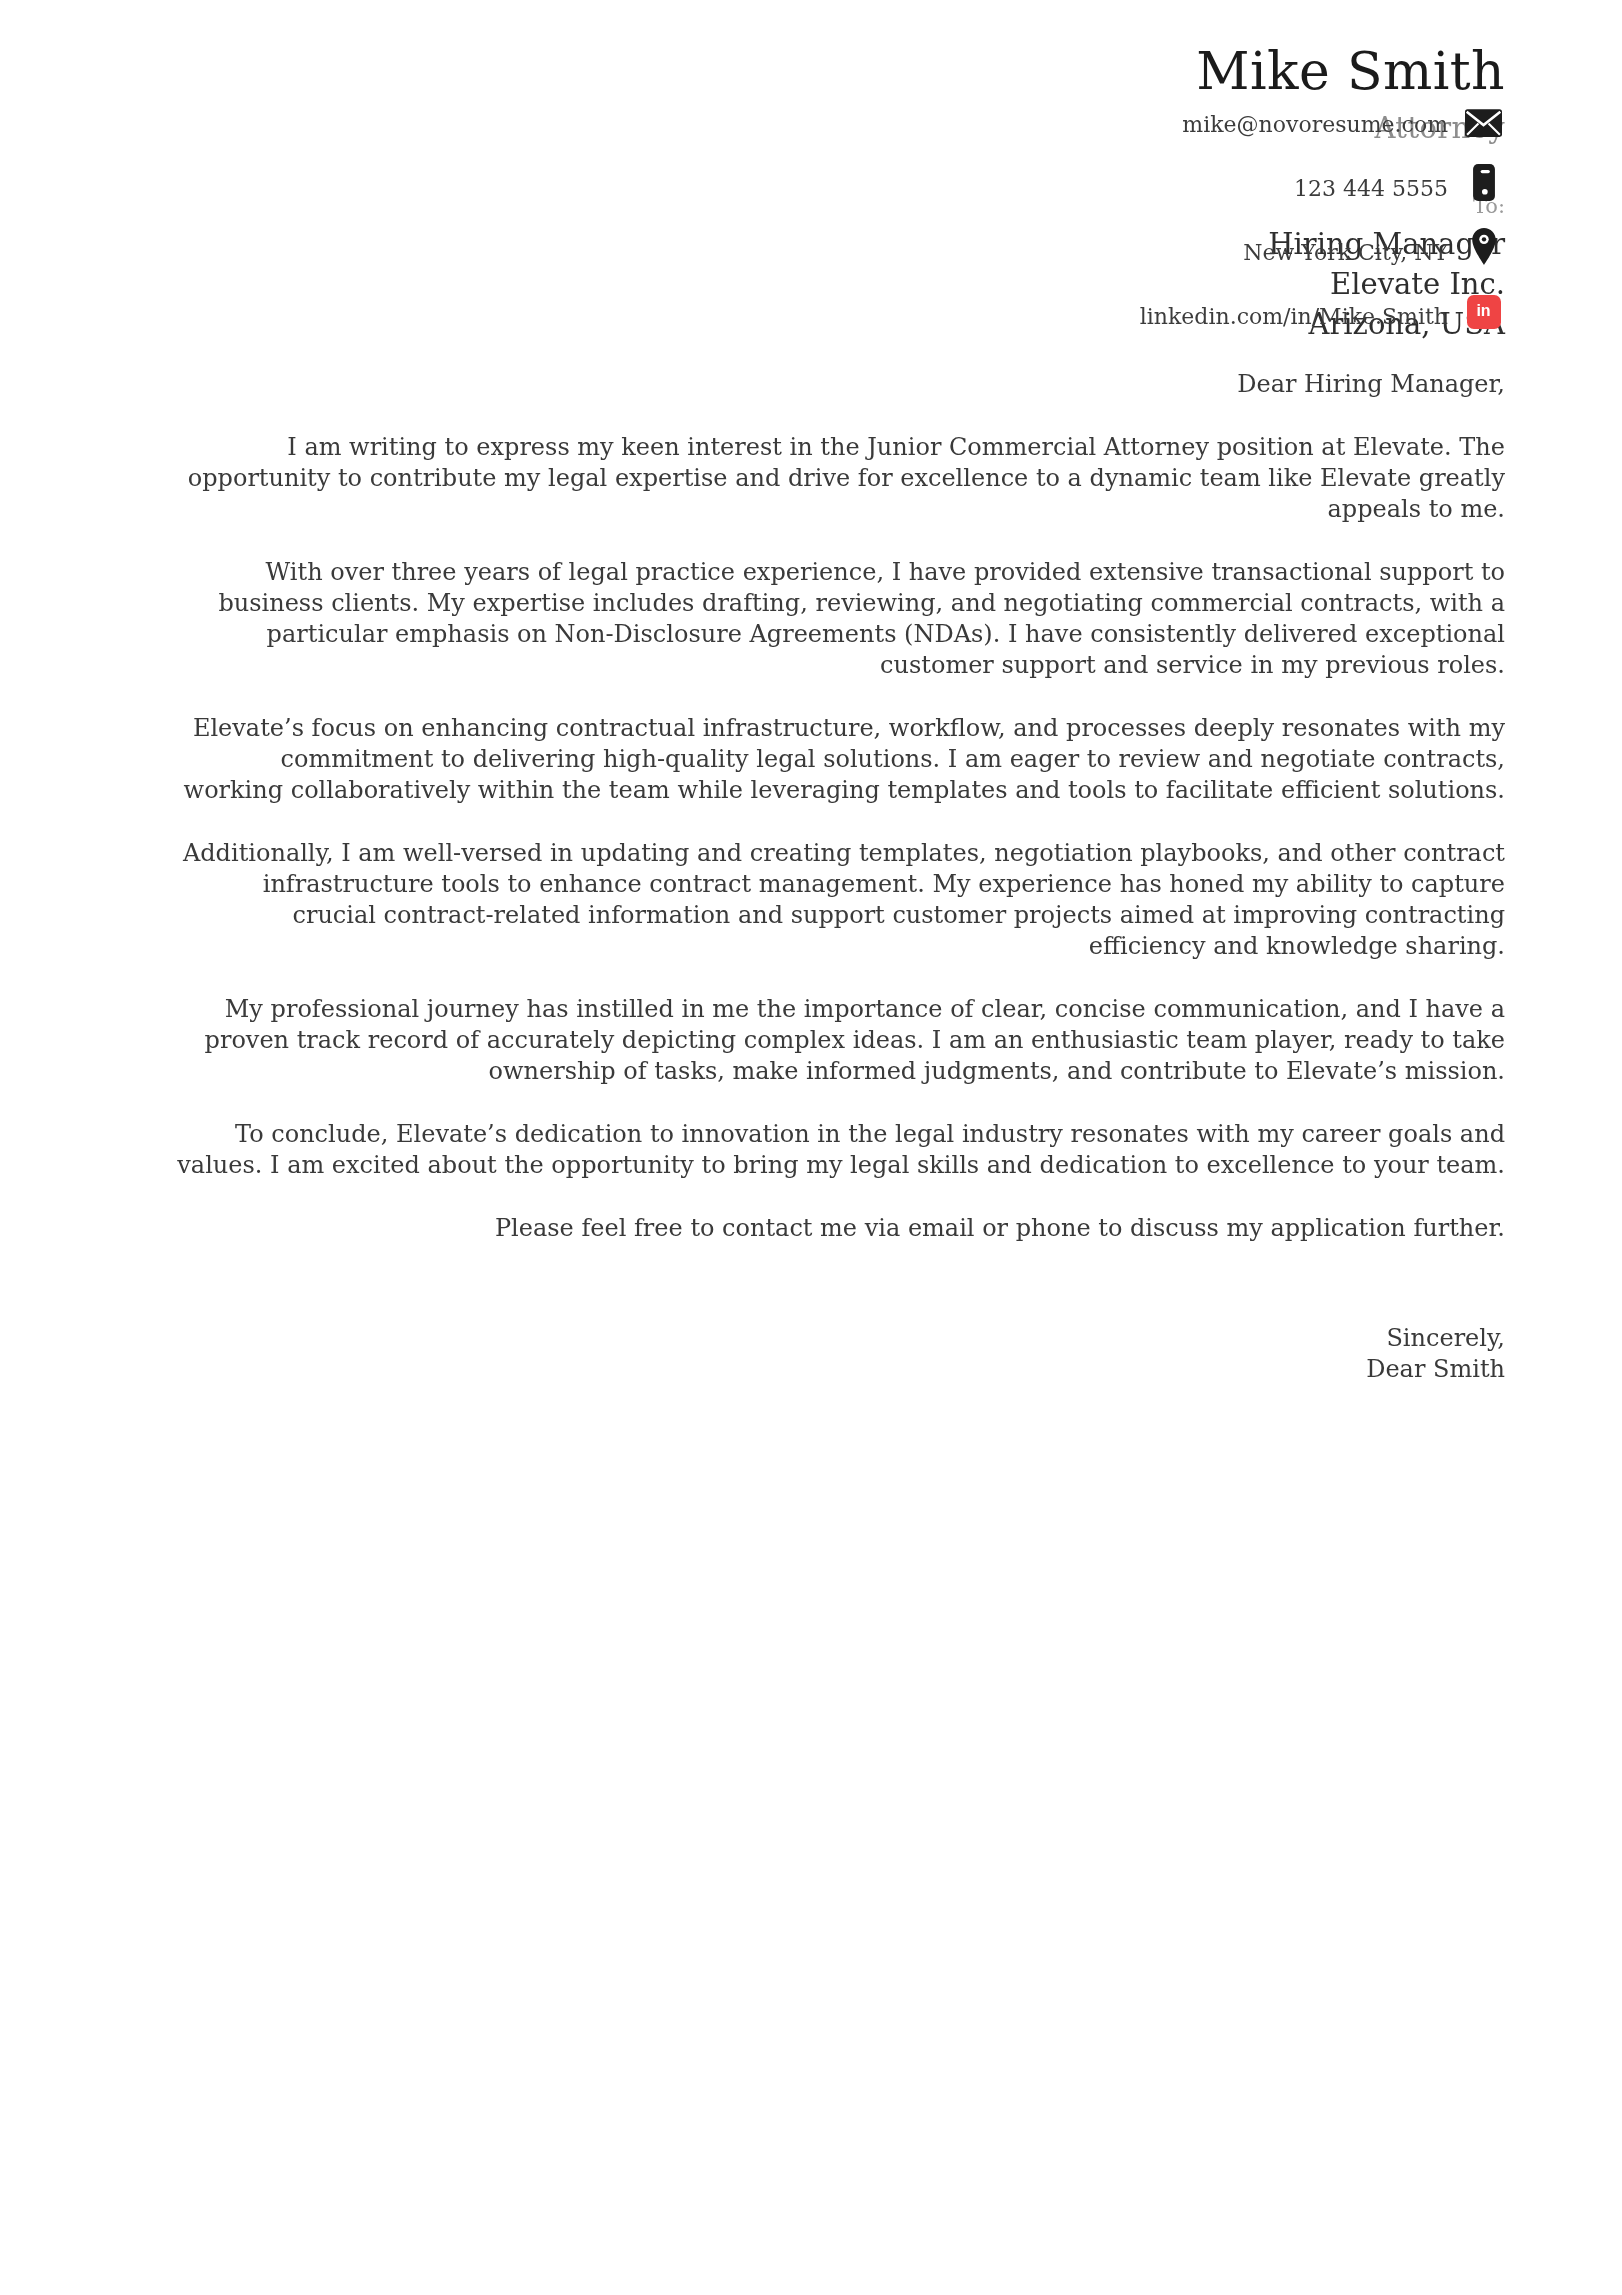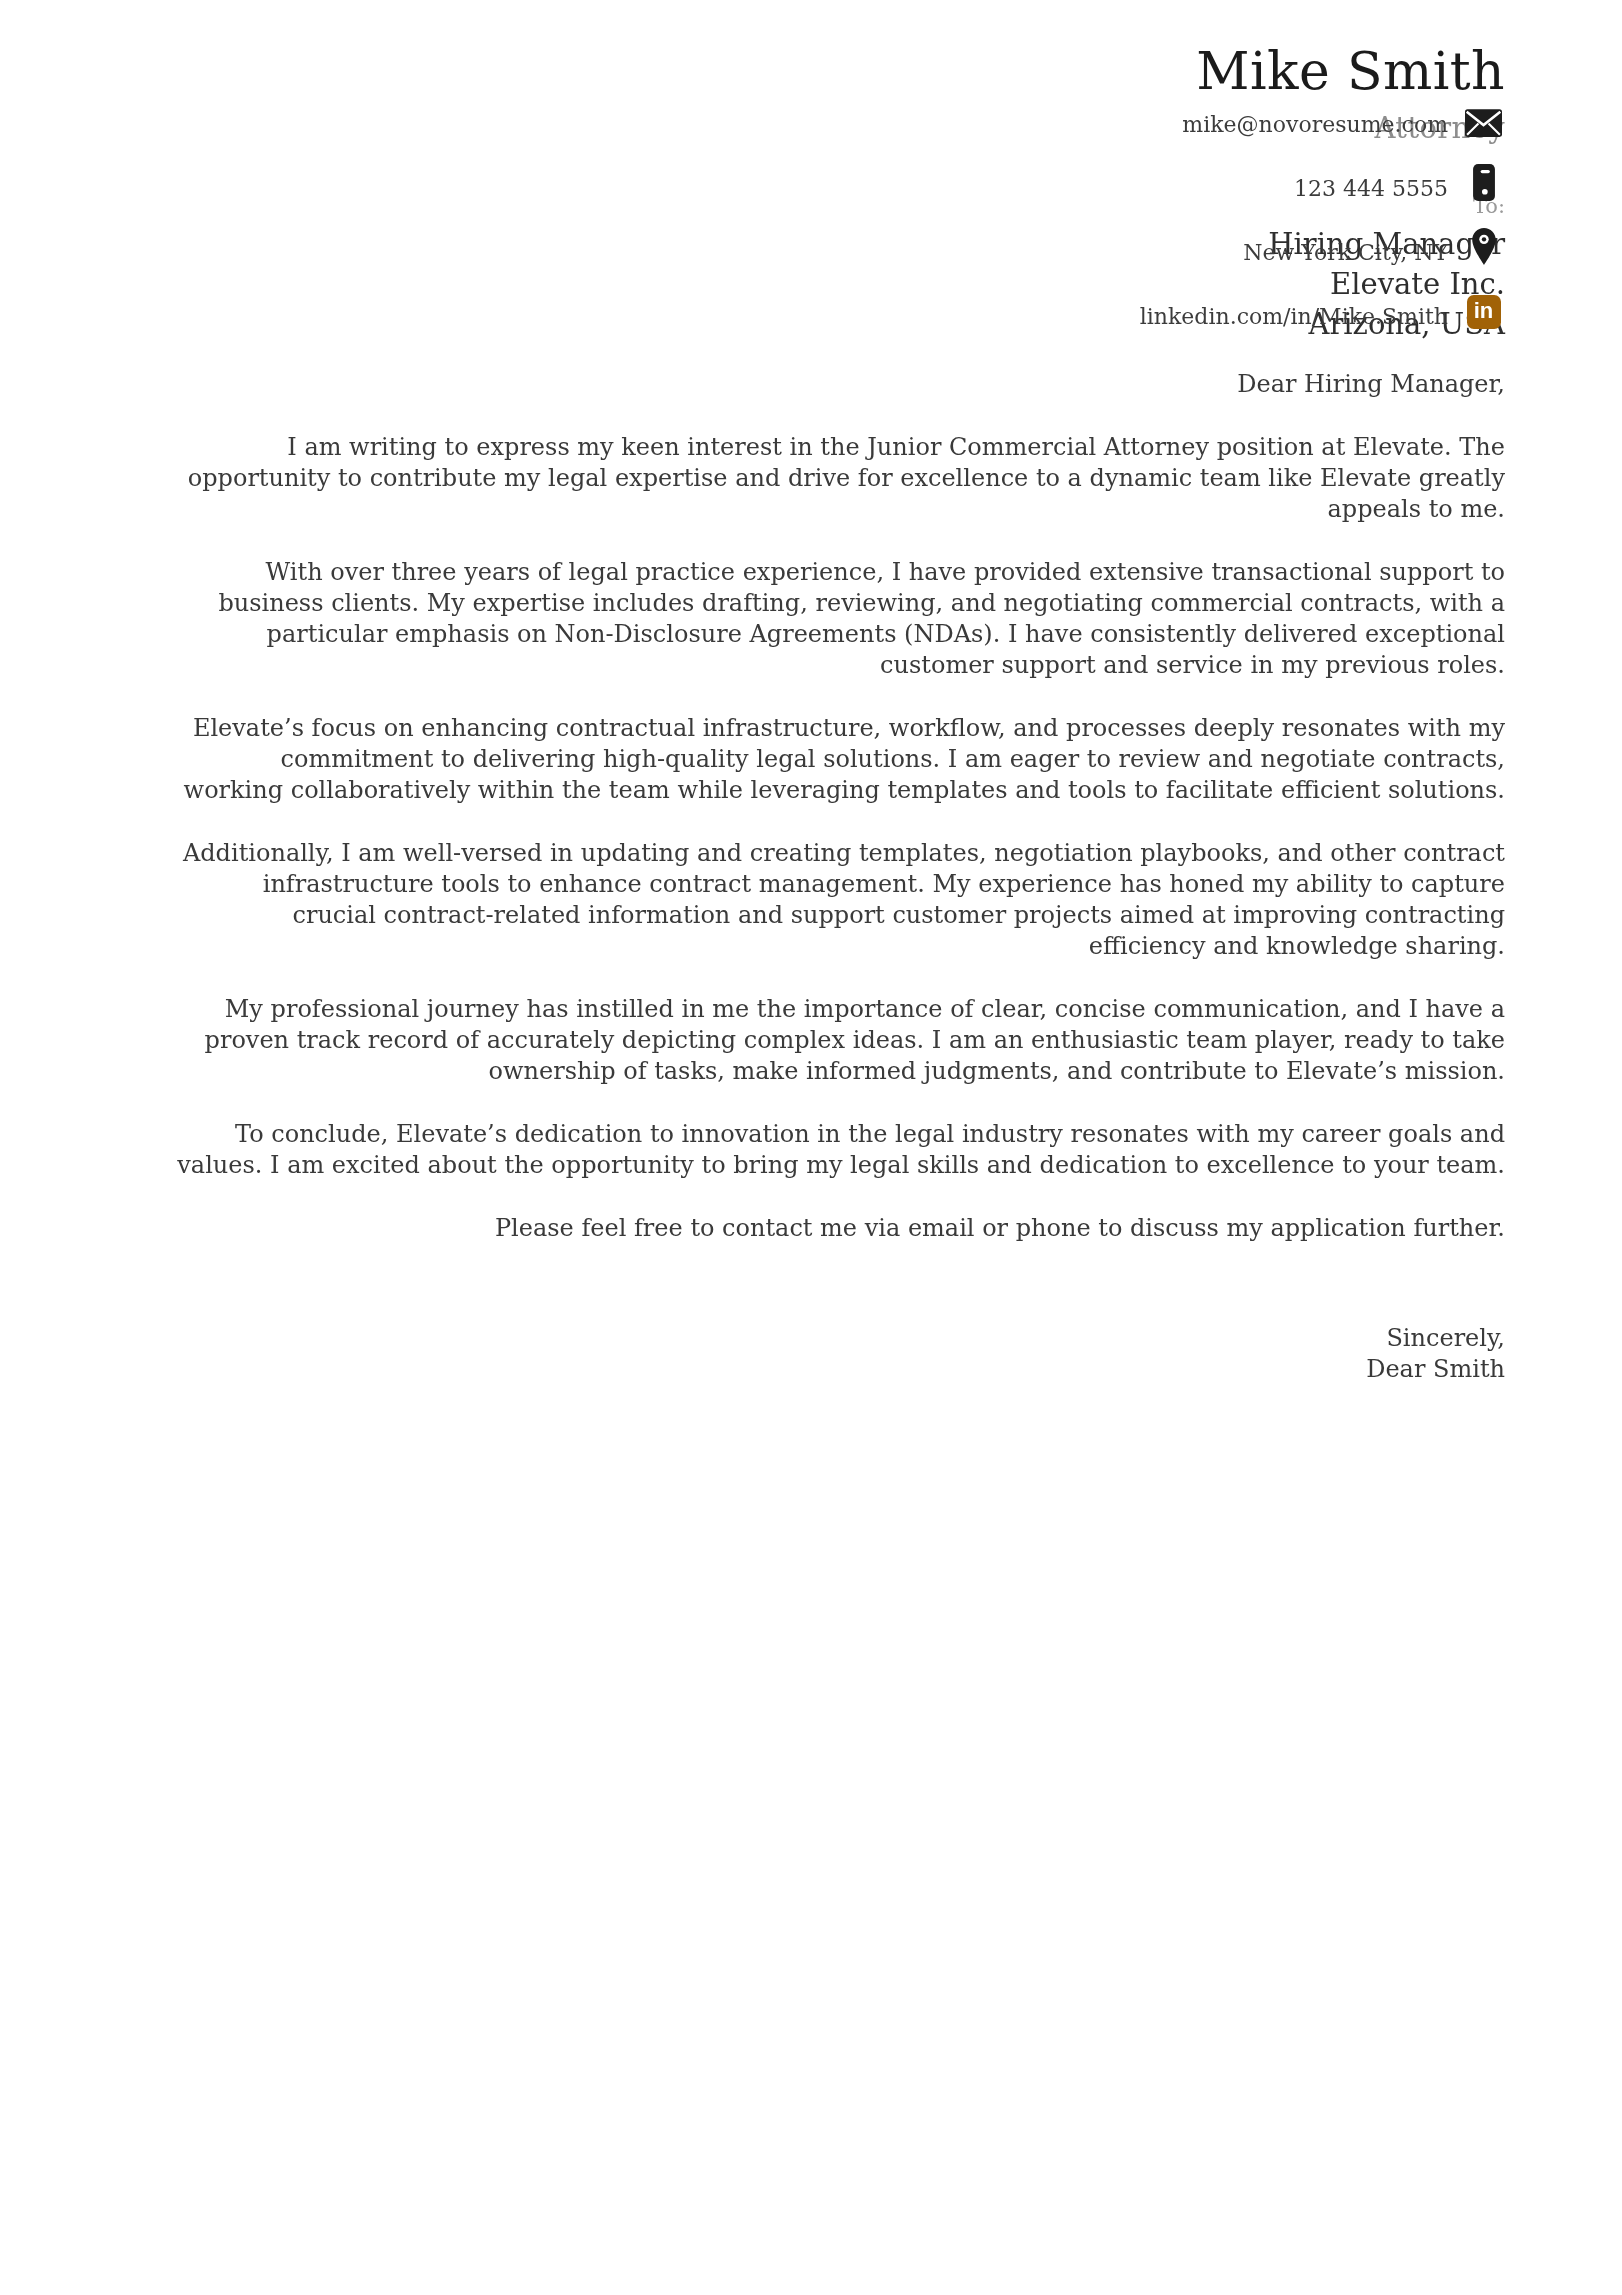--- a/index.html
+++ b/index.html
@@ -53,26 +53,26 @@
     white-space: nowrap;
   }
   .icon-cell {
     width: 37px;
     display: flex;
     justify-content: center;
     align-items: center;
   }
   .linkedin-badge {
     width: 34px; height: 34px;
-    background: #a16207;
+    background: #ef4444;
     border-radius: 6.8px;
     color: #ffffff;
     font-family: "Liberation Sans", sans-serif;
     font-weight: bold;
-    font-size: 22px;
+    font-size: 16px;
     display: flex;
     align-items: center;
     justify-content: center;
     line-height: 1;
     padding-bottom: 2.5px;
   }
   
   .recipient { margin-top: 49px; }
   .to-label {
     font-size: 21px;

